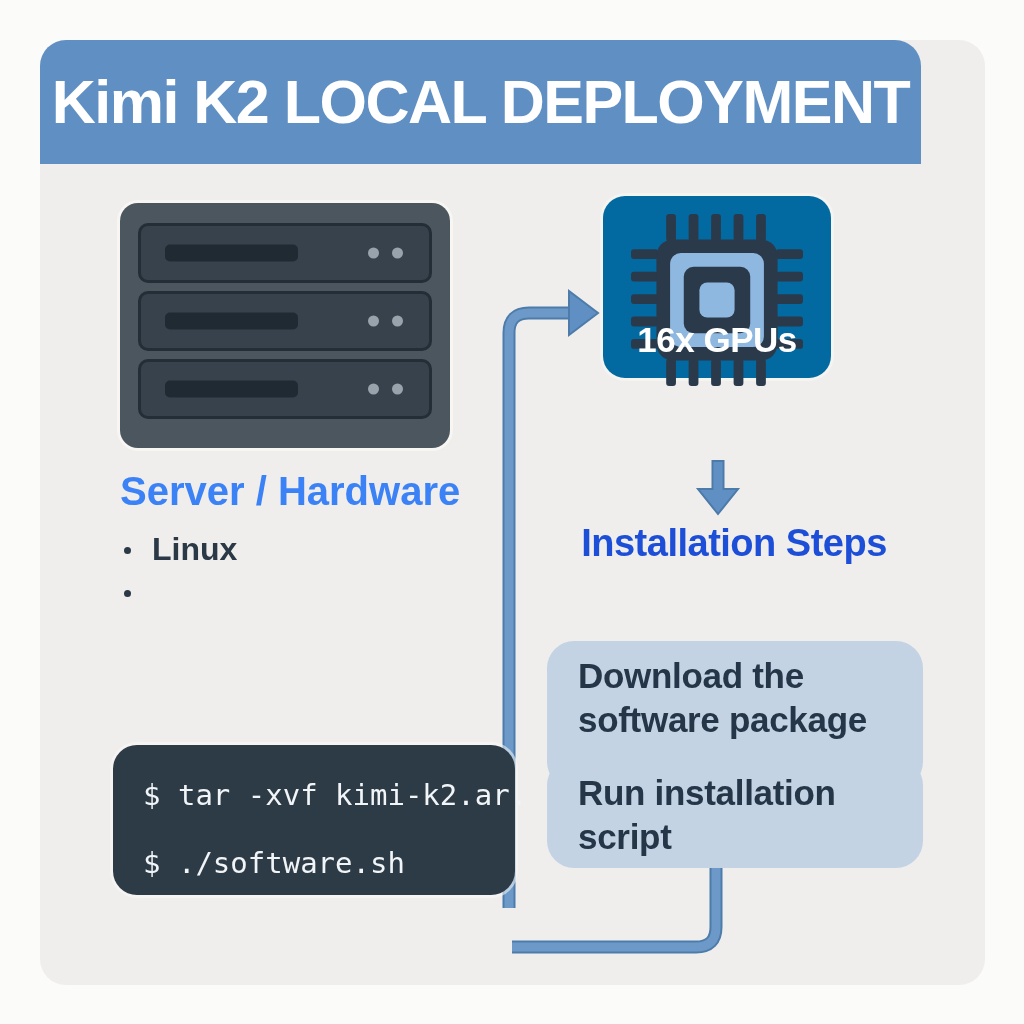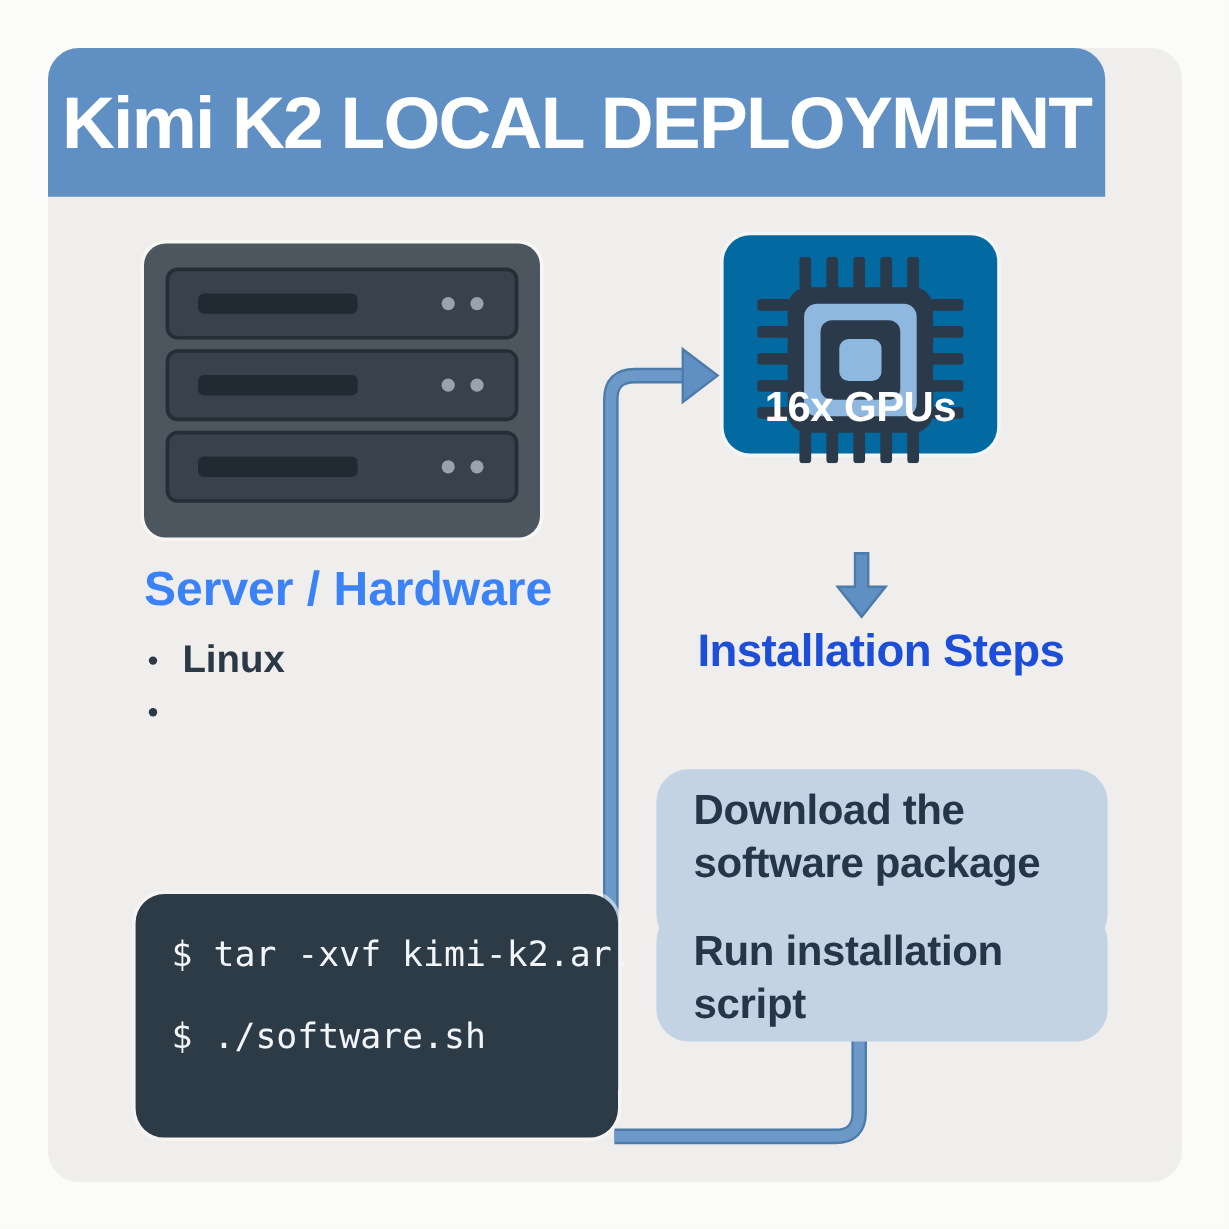--- a/index.html
+++ b/index.html
@@ -35,21 +35,21 @@
   
   .hw-heading{position:absolute;left:120px;top:467px;z-index:2;
               font-size:40px;font-weight:bold;color:#3b82f6;line-height:48px;}
   .hw-list{position:absolute;left:120px;top:528px;z-index:2;list-style:none;margin:0;padding:0;}
   .hw-list li{position:relative;padding-left:32px;font-size:32px;font-weight:600;
               color:#2b3947;line-height:43px;}
   .hw-list li .marker{position:absolute;left:4px;top:19px;width:7px;height:7px;
                       border-radius:50%;background:#2b3947;}
 
   
-  .terminal{position:absolute;left:113px;top:745px;width:402px;height:203px;
+  .terminal{position:absolute;left:113px;top:745px;width:402px;height:150px;
             background:#2d3b47;border-radius:24px;z-index:2;box-sizing:border-box;
             padding:20px 0 0 30px;box-shadow:0 0 0 3px rgba(250,250,248,.55);}
   .terminal .tline{font-family:"DejaVu Sans Mono",monospace;font-size:29px;
                    color:#f2f5f7;line-height:60px;white-space:pre;}
   .terminal .tline + .tline{margin-top:8px;}
 
   
   .gpu-box{position:absolute;left:603px;top:196px;width:228px;height:182px;
            background:#0369a1;border-radius:22px;z-index:2;
            box-shadow:0 0 0 3px rgba(250,250,248,.45);}

